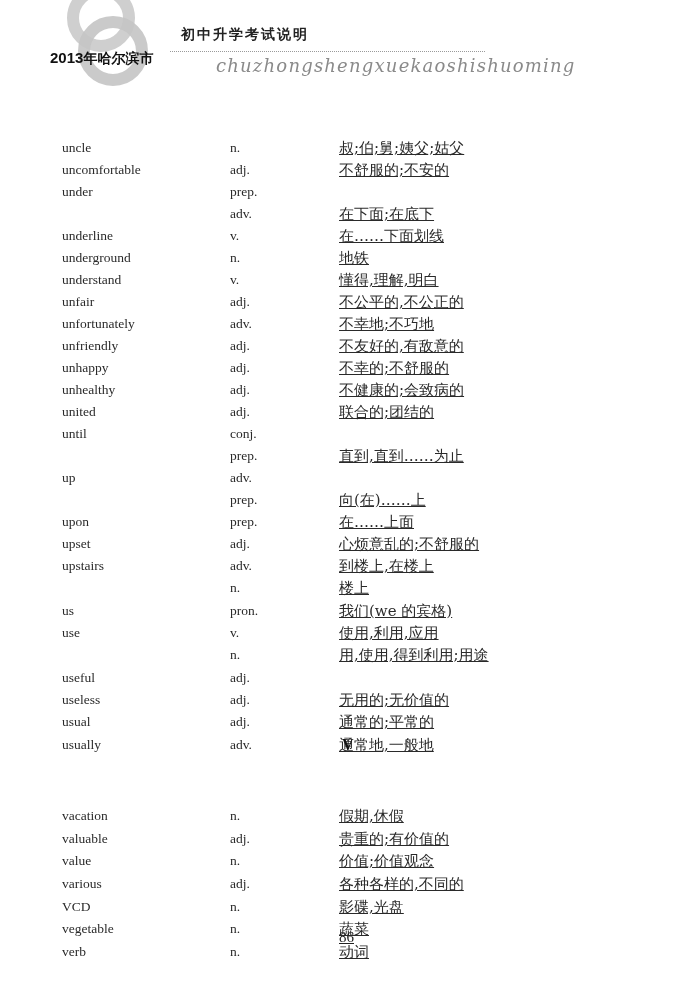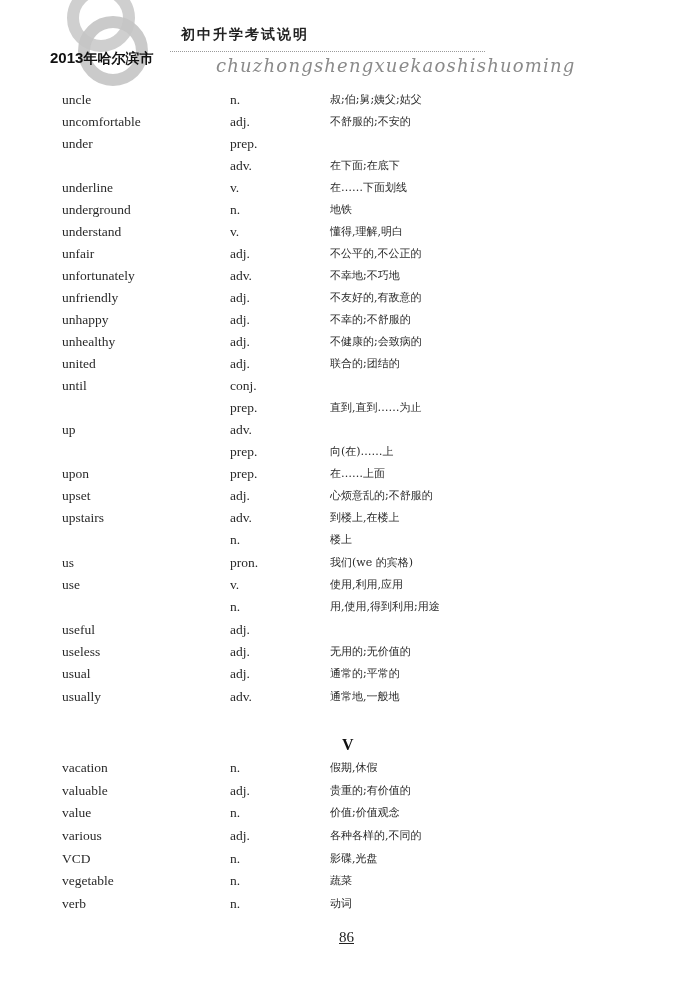--- a/index.html
+++ b/index.html
@@ -78,38 +78,40 @@
       top: 0;
       width: 700px;
     }
     .row {
       position: absolute;
       left: 0;
       width: 700px;
       height: 20px;
       font-size: 13.5px;
       line-height: 20px;
+      margin-top: 48px;
     }
     .word {
       position: absolute;
       left: 62px;
       color: #2a2a2a;
     }
     .pos {
       position: absolute;
       left: 230px;
       color: #2a2a2a;
     }
     .meaning {
       position: absolute;
-      left: 330px;
+      left: 339px;
       color: #2a2a2a;
       font-family: "DejaVu Serif", serif;
-      font-size: 11px;
+      font-size: 15px;
       white-space: nowrap;
+      text-decoration: underline;
     }
     .section-letter {
       position: absolute;
       left: 342px;
       font-size: 16px;
       font-weight: bold;
       color: #111;
     }
     .page-number {
       position: absolute;

